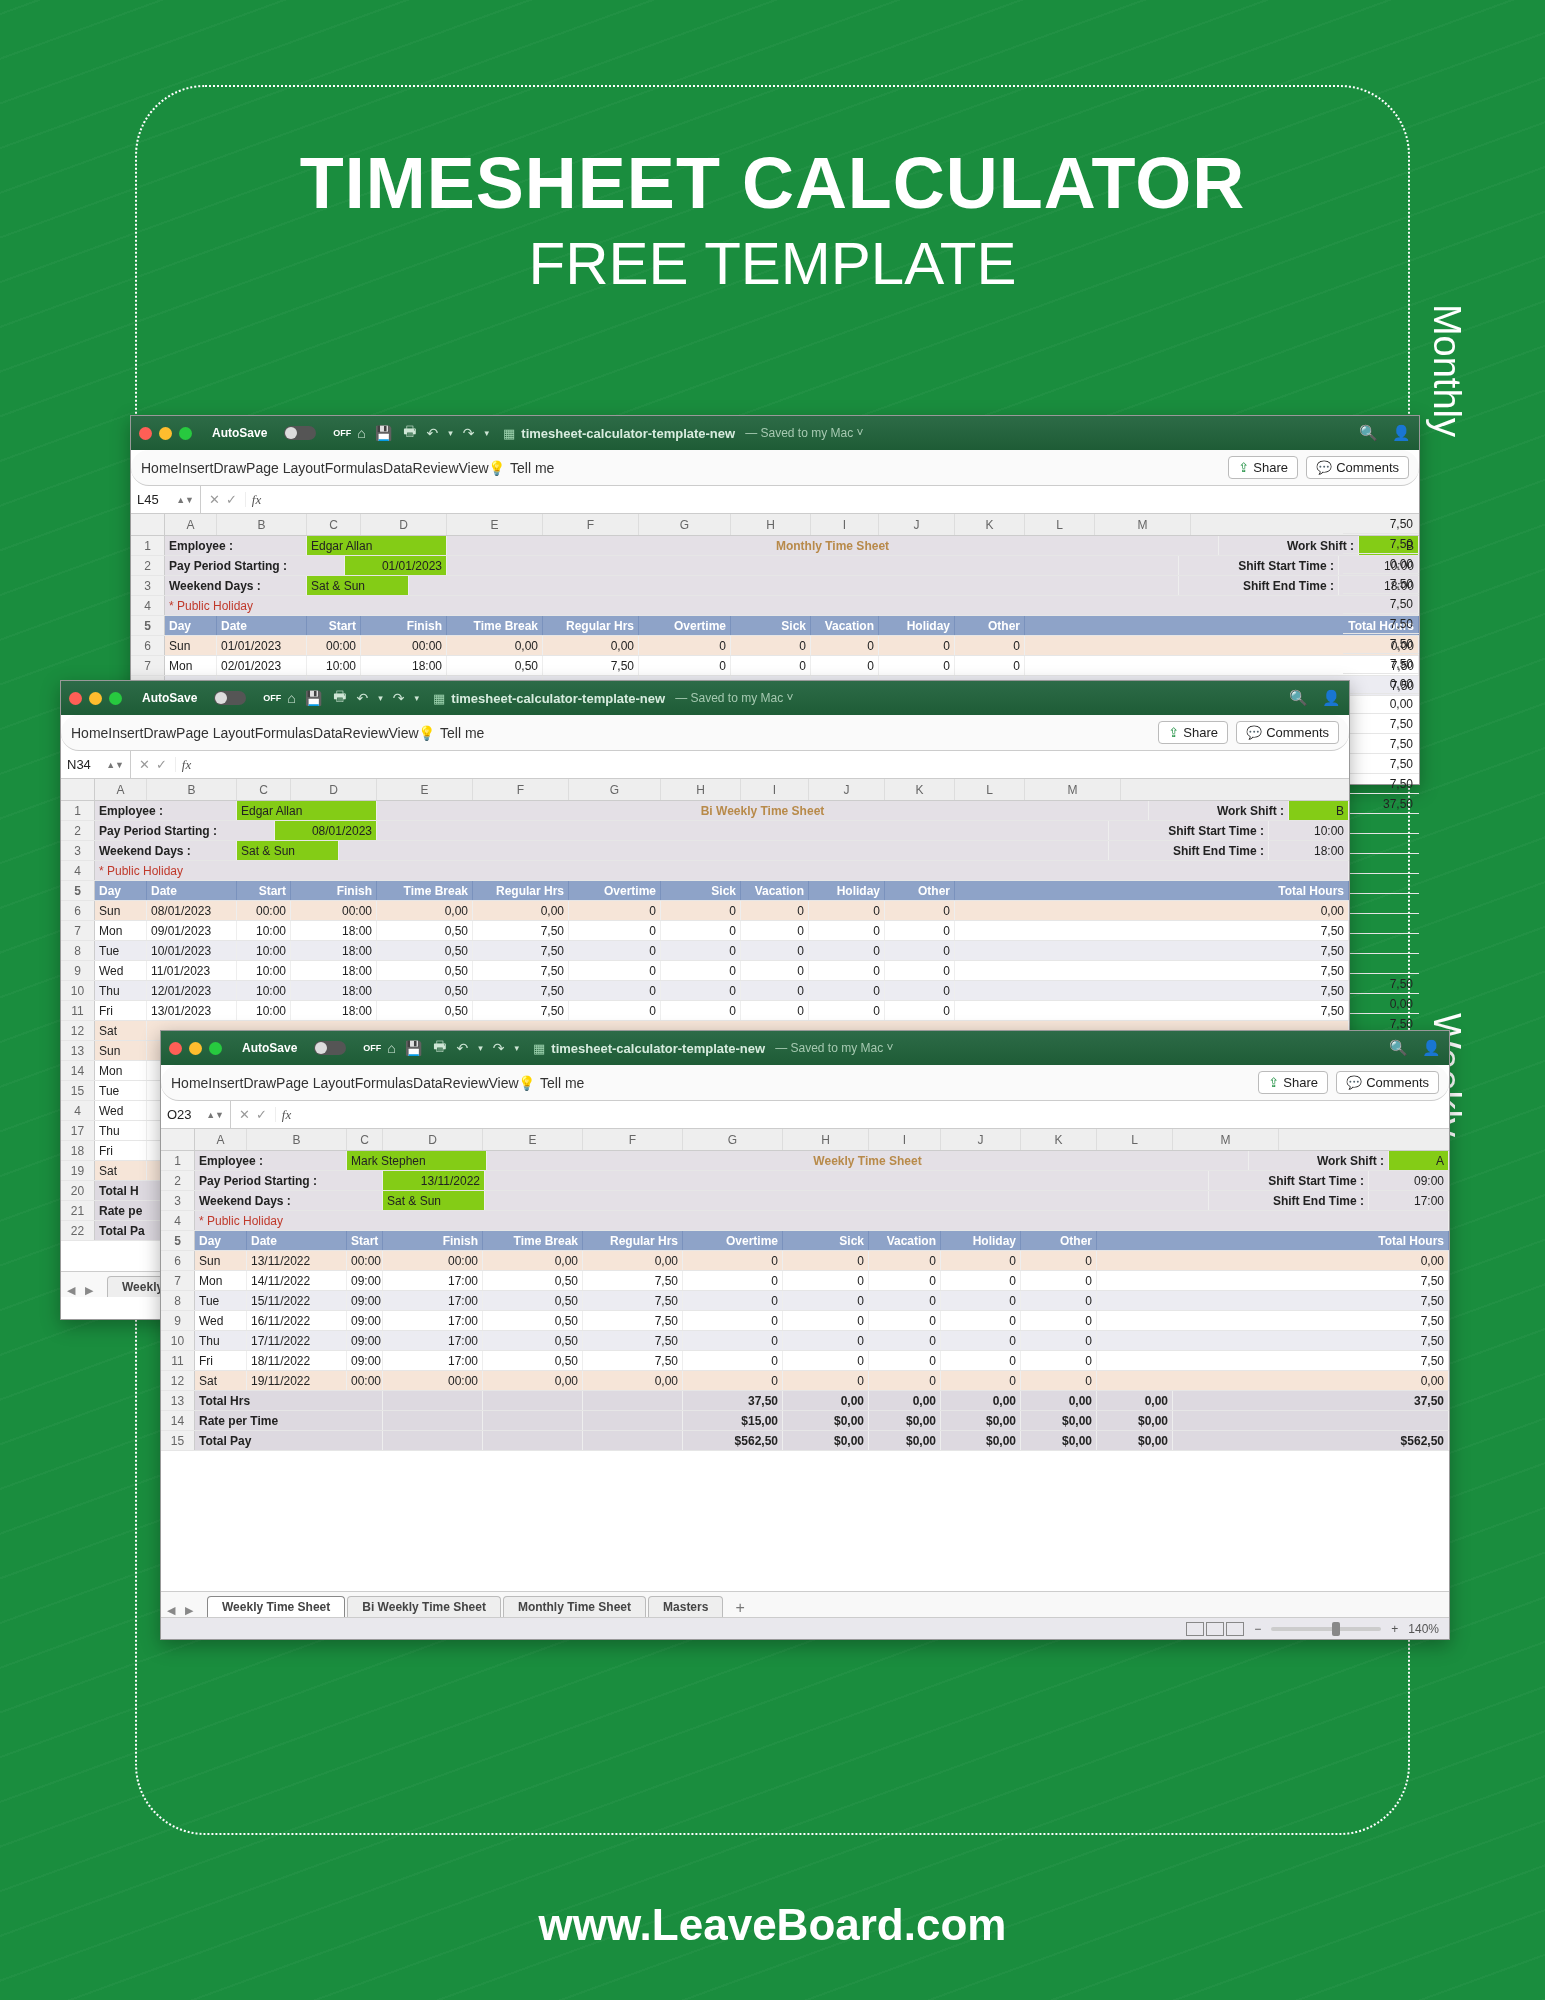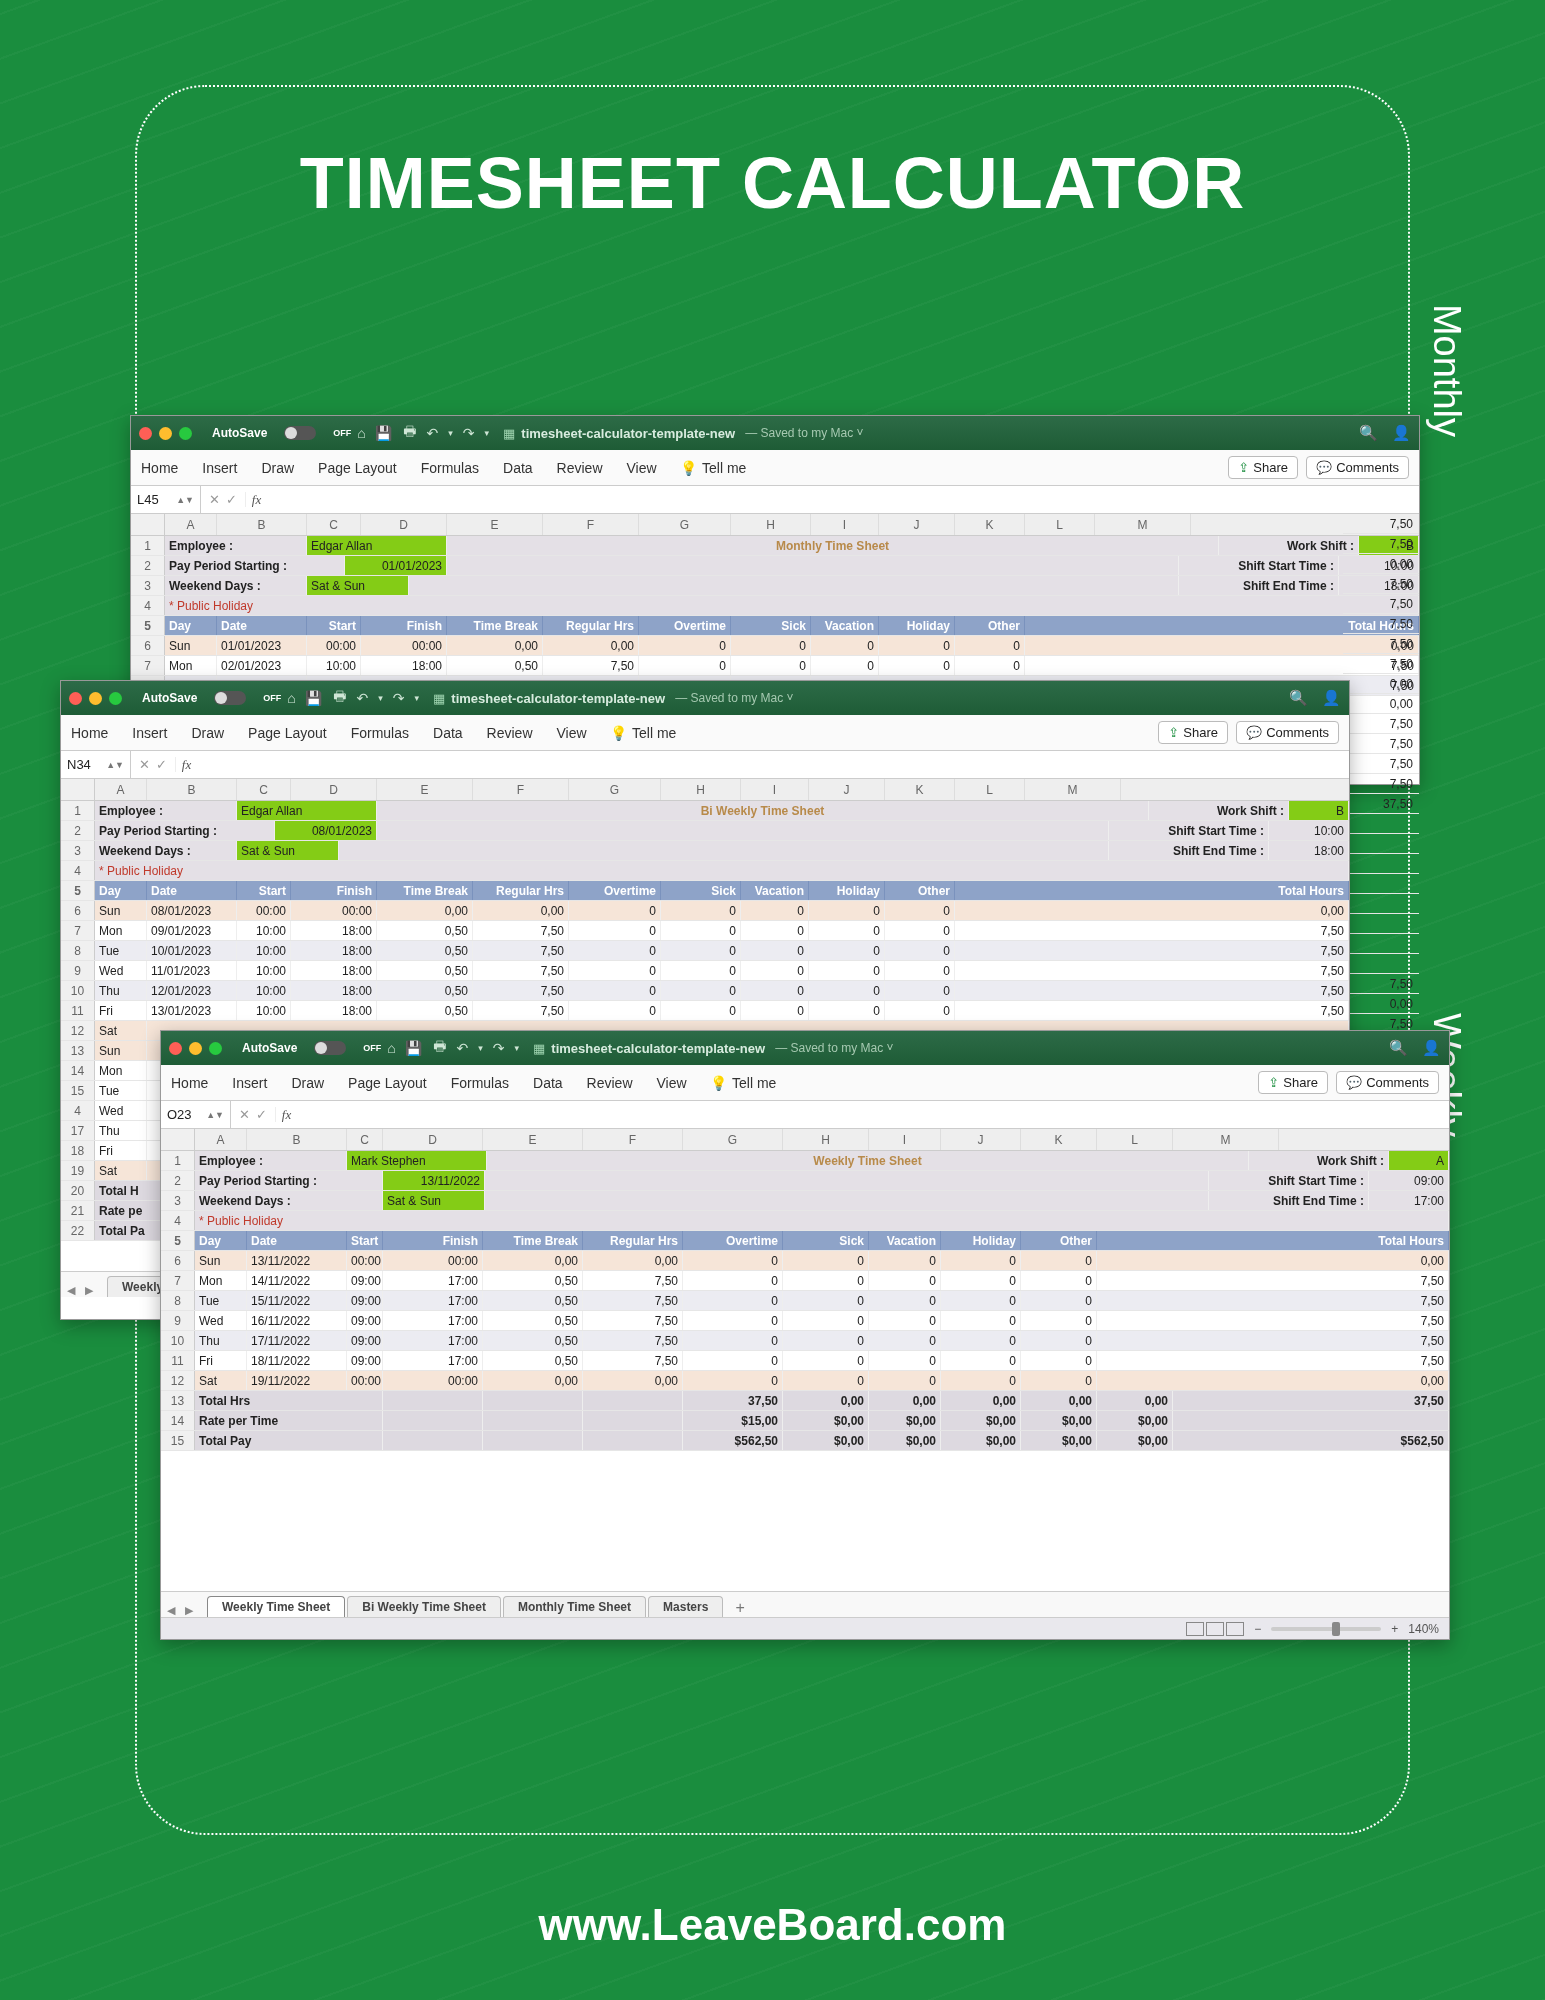--- a/index.html
+++ b/index.html
@@ -93,21 +93,21 @@
 .spacer { flex:1; }
 .search-ic, .user-ic { color:#cfe6d6; margin-left:8px; font-size:15px; }
 
 .ribbon {
   background: #fafafa;
   border-bottom: 1px solid #ccc;
   display: flex;
   align-items: center;
   height: 36px;
   padding: 0 10px;
-  gap: 24px;
+  border-radius: 18px;
 }
 .ribbon .tab { color:#333; font-size:14px; }
 .ribbon .ractions { margin-left:auto; display:flex; gap:8px; }
 .share-btn, .comments-btn {
   border:1px solid #bbb; background:#fff; padding:3px 9px; border-radius:4px; font-size:13px; display:flex; align-items:center; gap:4px;
 }
 .share-btn .ic { color:#1a8d3e; }
 .comments-btn .ic { color:#1a8d3e; }
 
 .formulabar { display:flex; align-items:center; height:28px; border-bottom:1px solid #ccc; background:#fff; }
@@ -158,20 +158,21 @@
 .side-data { position:absolute; right:0; top:98px; width:76px; }
 .side-data .srow { justify-content:flex-end; padding-right:6px; }
 .side-data .sval { font-size:12px; line-height:20px; text-align:right; }
 </style>
 </head>
 <body>
 
 <div class="card">
   <div class="title-block">
     <div class="title1">TIMESHEET CALCULATOR</div>
+    <div class="title2">FREE TEMPLATE</div>
   </div>
 
   <div class="side-label side-monthly">Monthly</div>
   <div class="side-label side-weekly">Weekly</div>
   <div class="side-label side-biweekly">Bi-Weekly</div>
 </div>
 
 <div class="footer">www.LeaveBoard.com</div>
 
 <div id="windows">

